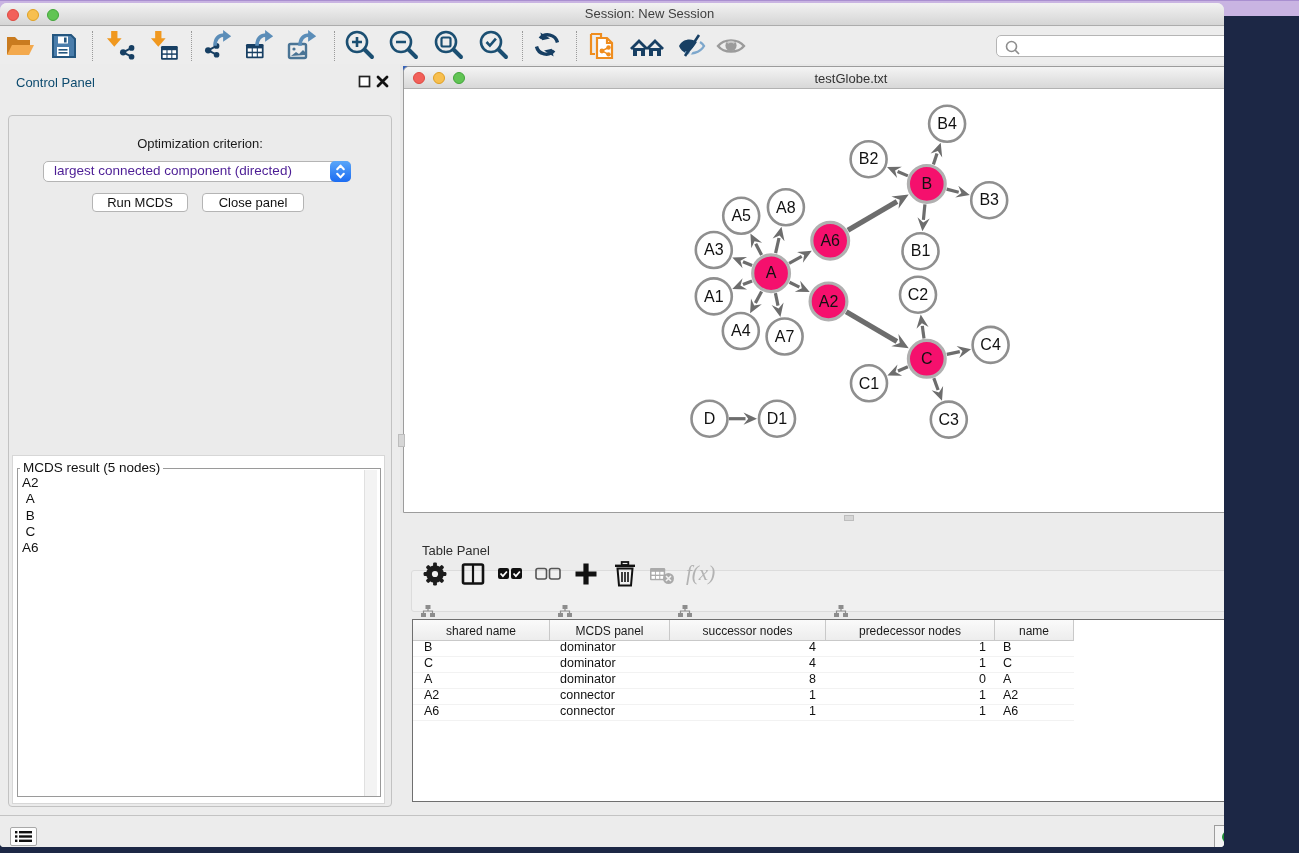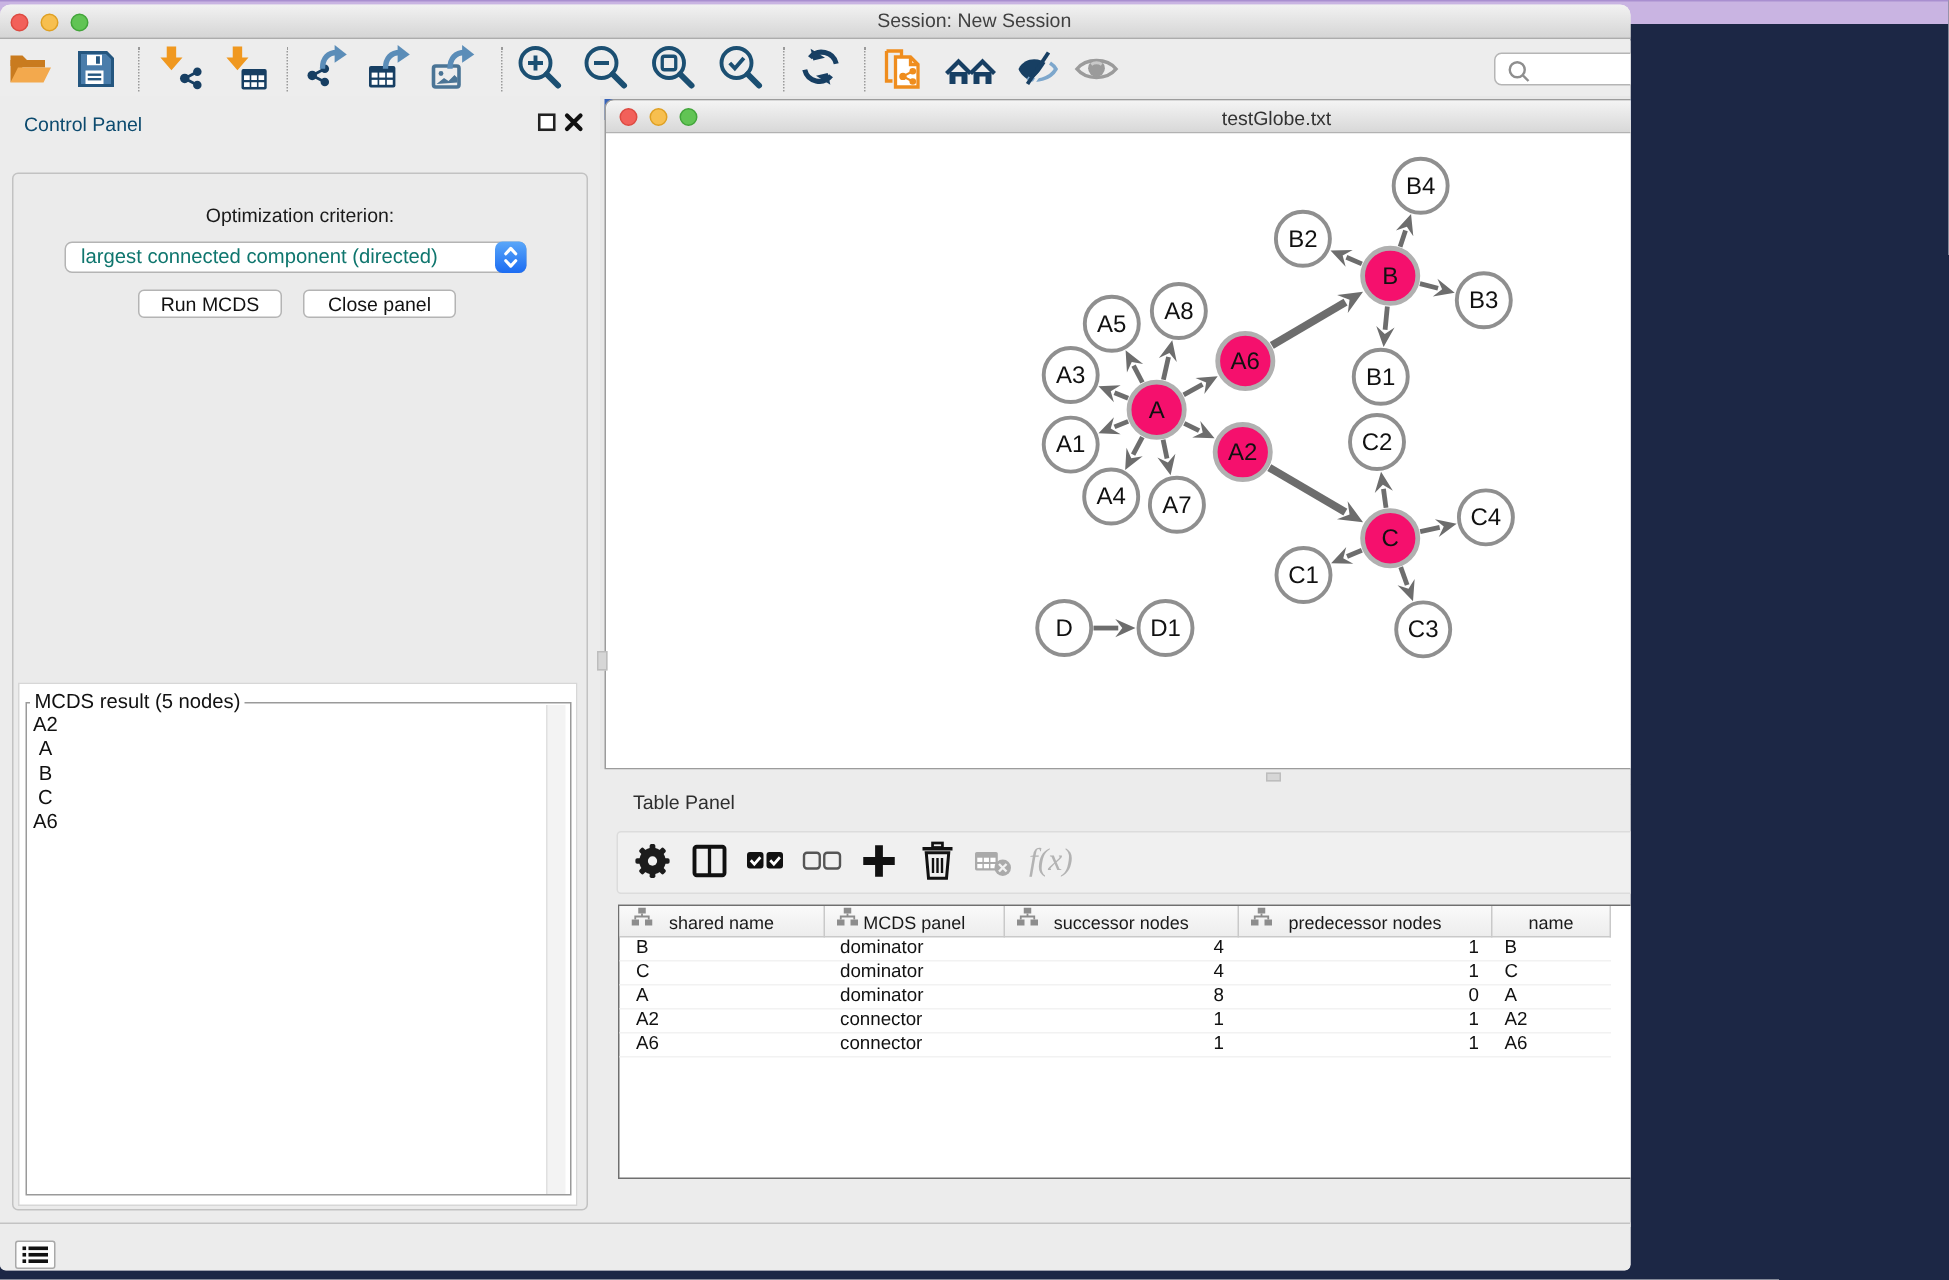--- a/index.html
+++ b/index.html
@@ -1,20 +1,20 @@
 <!DOCTYPE html>
 <html><head><meta charset="utf-8"><style>
 * { margin:0; padding:0; box-sizing:border-box; }
 html,body { width:1299px; height:853px; overflow:hidden;
   font-family:"Liberation Sans",sans-serif; }
 body { background:#1c2745; position:relative; }
 .abs { position:absolute; }
 #deskTop { position:absolute; left:0; top:0; width:1299px; height:16px;
   background:#c9b4e2; border-top:1px solid #a98fd0; }
-#app { position:absolute; left:0; top:3px; width:1087px; height:844px;
+#app { position:absolute; left:0; top:3px; width:1224px; height:844px;
   background:#ececec; border-radius:7px 7px 4px 4px; overflow:hidden; }
 #titlebar { position:absolute; left:0; top:0; width:1299px; height:23px;
   background:linear-gradient(#f2f2f2,#d5d5d5); border-bottom:1px solid #acacac; }
 .light { position:absolute; top:6px; width:12px; height:12px; border-radius:50%; }
 #title { position:absolute; top:3px; width:100%; text-align:center;
   font-size:13px; color:#404040; }
 #toolbar { position:absolute; left:0; top:24px; width:1299px; height:37px;
   background:#ededed; }
 #searchbox { position:absolute; left:996px; top:32px; width:294px; height:22px;
   background:#fff; border:1px solid #b5b5b5; border-radius:5px; }
@@ -28,21 +28,21 @@
   border-radius:5px 0 0 5px; }
 .tabgrp .seg:last-child { border-radius:0 5px 5px 0; }
 .tabgrp .sel { background:linear-gradient(#57a5f8,#1e6ef3); color:#fff;
   border-color:#2a77e8; }
 #cp-box { position:absolute; left:8px; top:112px; width:384px; height:692px;
   border:1px solid #c2c2c2; border-radius:4px; background:#ebebeb; }
 #opt-label { position:absolute; left:0; top:133px; width:400px; text-align:center;
   font-size:13px; color:#1a1a1a; }
 #dropdown { position:absolute; left:43px; top:158px; width:308px; height:21px;
   background:#fff; border:1px solid #b4b4b4; border-radius:5px; }
-#dropdown .txt { position:absolute; left:10px; top:1px; font-size:13.5px; color:#0f766e; }
+#dropdown .txt { position:absolute; left:10px; top:1px; font-size:13.5px; color:#4c1d95; }
 #dd-step { position:absolute; right:-1px; top:-1px; width:21px; height:21px;
   background:linear-gradient(#5aa7f9,#1c6cf2); border-radius:5px;
   color:#fff; }
 .btn { position:absolute; background:#fff; border:1px solid #b4b4b4; border-radius:4px;
   font-size:13px; color:#111; display:flex; align-items:center; justify-content:center; }
 #mcds-white { position:absolute; left:12px; top:452px; width:373px; height:349px;
   background:#fff; border:1px solid #d7d7d7;text-align:center; }
 #mcds-fs { position:absolute; left:4px; top:12px; width:364px; height:329px;
   border:1px solid #9a9a9a; }
 #mcds-legend { position:absolute; left:2px; top:-9px; background:#fff;
@@ -57,21 +57,21 @@
   background:#3763b8; }
 #netwin { position:absolute; left:403px; top:63px; width:896px; height:447px;
   background:#fff; border:1px solid #9c9c9c; border-radius:6px 6px 0 0; }
 #net-tb { position:absolute; left:0; top:0; width:100%; height:22px;
   background:linear-gradient(#f4f4f4,#d8d8d8); border-bottom:1px solid #b2b2b2;
   border-radius:6px 6px 0 0; }
 #net-title { position:absolute; top:4px; width:100%; text-align:center;
   font-size:13px; color:#333; }
 #splitstrip { position:absolute; left:400px; top:510px; width:899px; height:10px;
   background:#ececec; }
-#tpanel { position:absolute; left:400px; top:520px; width:899px; height:295px;
+#tpanel { position:absolute; left:400px; top:536px; width:899px; height:295px;
   background:#ececec; }
 #tp-title { position:absolute; left:22px; top:4px; font-size:13px; color:#2e2e2e; }
 #tp-toolbar { position:absolute; left:11px; top:31px; width:880px; height:42px;
   background:#f0f0f0; border:1px solid #dcdcdc; border-radius:3px; }
 #tp-table { position:absolute; left:12px; top:80px; width:878px; height:183px;
   background:#fff; border:1px solid #6f6f6f; }
 #tp-header { position:absolute; left:0; top:0; width:661px; height:21px;
   background:linear-gradient(#fafafa,#ededed); border-bottom:1px solid #c9c9c9;
   font-size:12px; color:#1a1a1a; }
 .hcell { position:absolute; top:0; height:21px; border-right:1px solid #c9c9c9;

